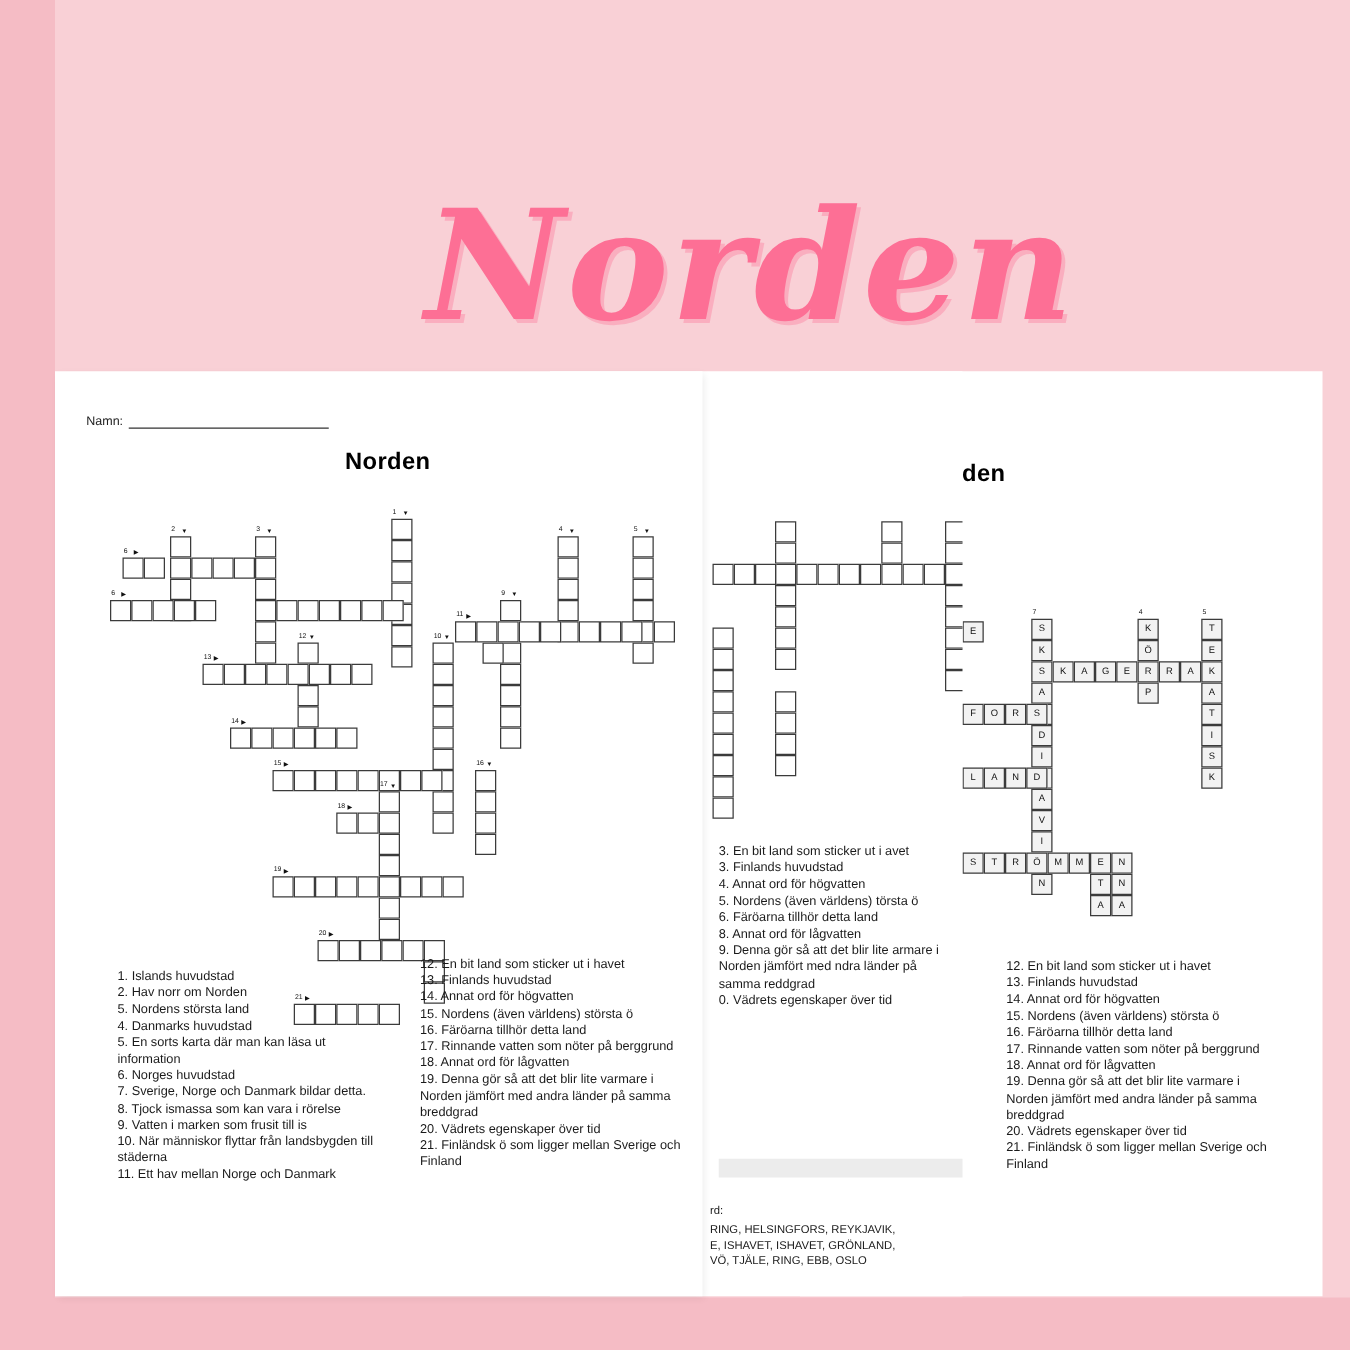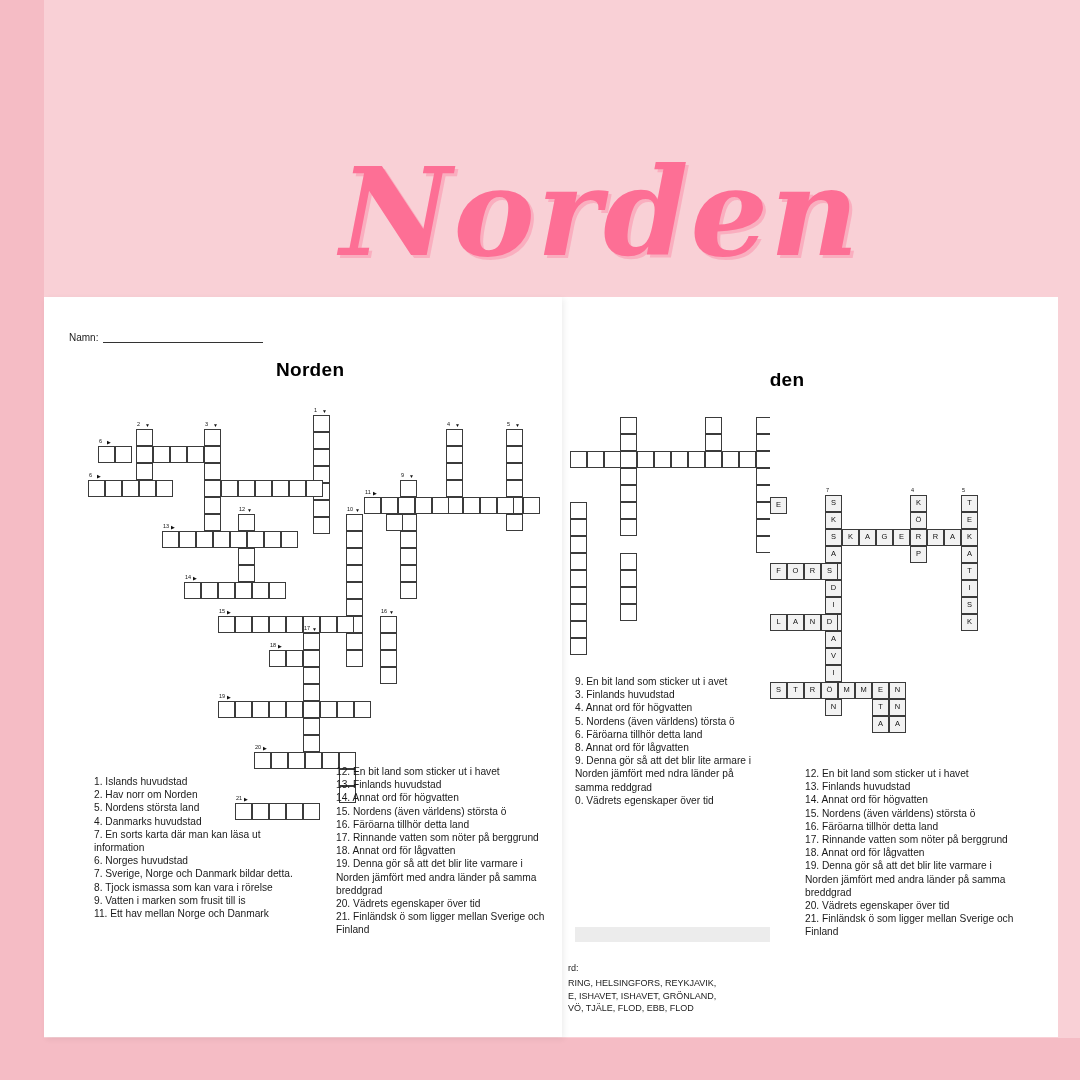--- a/index.html
+++ b/index.html
@@ -443,36 +443,36 @@
     <div class="cell" style="left:0px;   top:204px; width:17px; height:17px;"></div>
     <div class="cell" style="left:0px;   top:221px; width:17px; height:17px;"></div>
 
     <div class="cell" style="left:50px;  top:136px; width:17px; height:17px;"></div>
     <div class="cell" style="left:50px;  top:153px; width:17px; height:17px;"></div>
     <div class="cell" style="left:50px;  top:170px; width:17px; height:17px;"></div>
     <div class="cell" style="left:50px;  top:187px; width:17px; height:17px;"></div>
   </div>
 
   <div class="clues clues-mid">
-    <div>9. En bit land som sticker ut i avet</div>
+    <div>3. En bit land som sticker ut i avet</div>
     <div>3. Finlands huvudstad</div>
     <div>4. Annat ord för högvatten</div>
     <div>5. Nordens (även världens) törsta ö</div>
     <div>6. Färöarna tillhör detta land</div>
     <div>8. Annat ord för lågvatten</div>
     <div>9. Denna gör så att det blir lite armare i Norden jämfört med ndra länder på samma reddgrad</div>
     <div>0. Vädrets egenskaper över tid</div>
   </div>
 
   <div class="wordbank-bar"></div>
   <div class="wordbank-label">rd:</div>
   <div class="wordbank-text">
     <div>RING, HELSINGFORS, REYKJAVIK,</div>
     <div>E, ISHAVET, ISHAVET, GRÖNLAND,</div>
-    <div>VÖ, TJÄLE, FLOD, EBB, FLOD</div>
+    <div>VÖ, TJÄLE, RING, EBB, OSLO</div>
   </div>
 </div>
 
 <div class="sheet sheet-1">
   <div class="namn-row">
     <span>Namn:</span>
     <span class="namn-line"></span>
   </div>
 
   <div class="sheet-title">Norden</div>
@@ -688,25 +688,26 @@
     <div class="cell" style="left:197px; top:320px; width:17px; height:17px;"></div>
     <div class="cell" style="left:233px; top:354px; width:17px; height:17px;"></div>
     <div class="cell" style="left:233px; top:371px; width:17px; height:17px;"></div>
   </div>
 
   <div class="clues clues-left">
     <div>1. Islands huvudstad</div>
     <div>2. Hav norr om Norden</div>
     <div>5. Nordens största land</div>
     <div>4. Danmarks huvudstad</div>
-    <div>7. En sorts karta där man kan läsa ut information</div>
+    <div>5. En sorts karta där man kan läsa ut information</div>
     <div>6. Norges huvudstad</div>
     <div>7. Sverige, Norge och Danmark bildar detta.</div>
     <div>8. Tjock ismassa som kan vara i rörelse</div>
     <div>9. Vatten i marken som frusit till is</div>
+    <div>10. När människor flyttar från landsbygden till städerna</div>
     <div>11. Ett hav mellan Norge och Danmark</div>
   </div>
 
   <div class="clues clues-right">
     <div>12. En bit land som sticker ut i havet</div>
     <div>13. Finlands huvudstad</div>
     <div>14. Annat ord för högvatten</div>
     <div>15. Nordens (även världens) största ö</div>
     <div>16. Färöarna tillhör detta land</div>
     <div>17. Rinnande vatten som nöter på berggrund</div>

